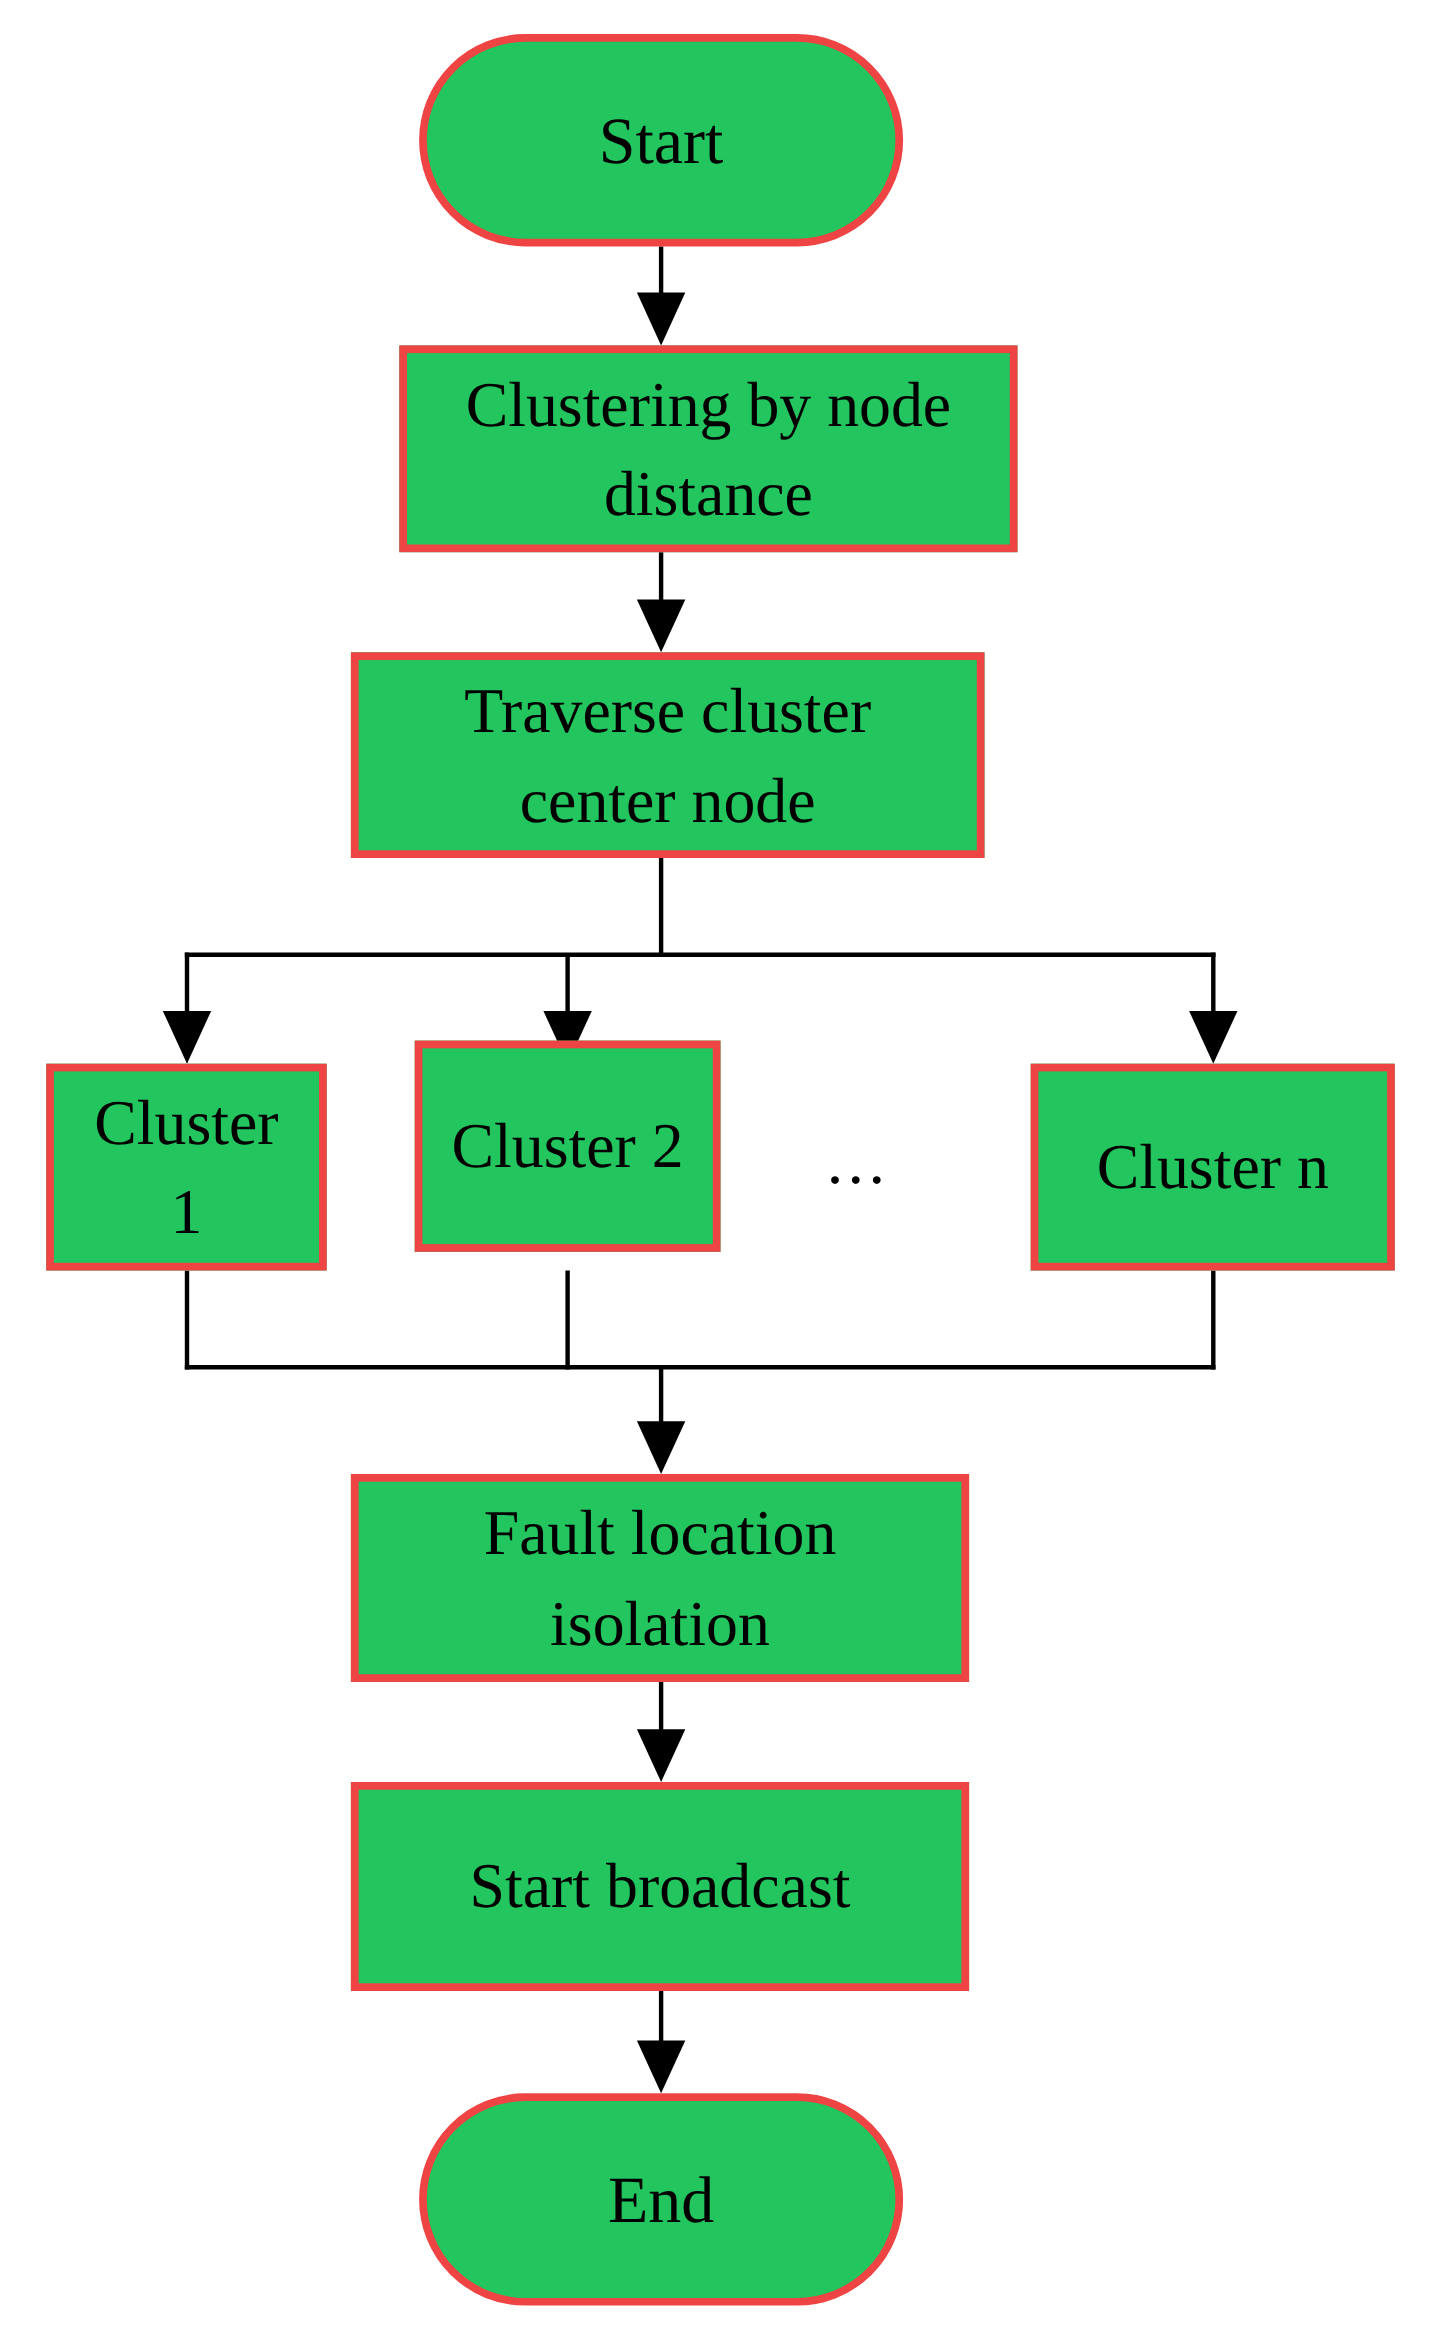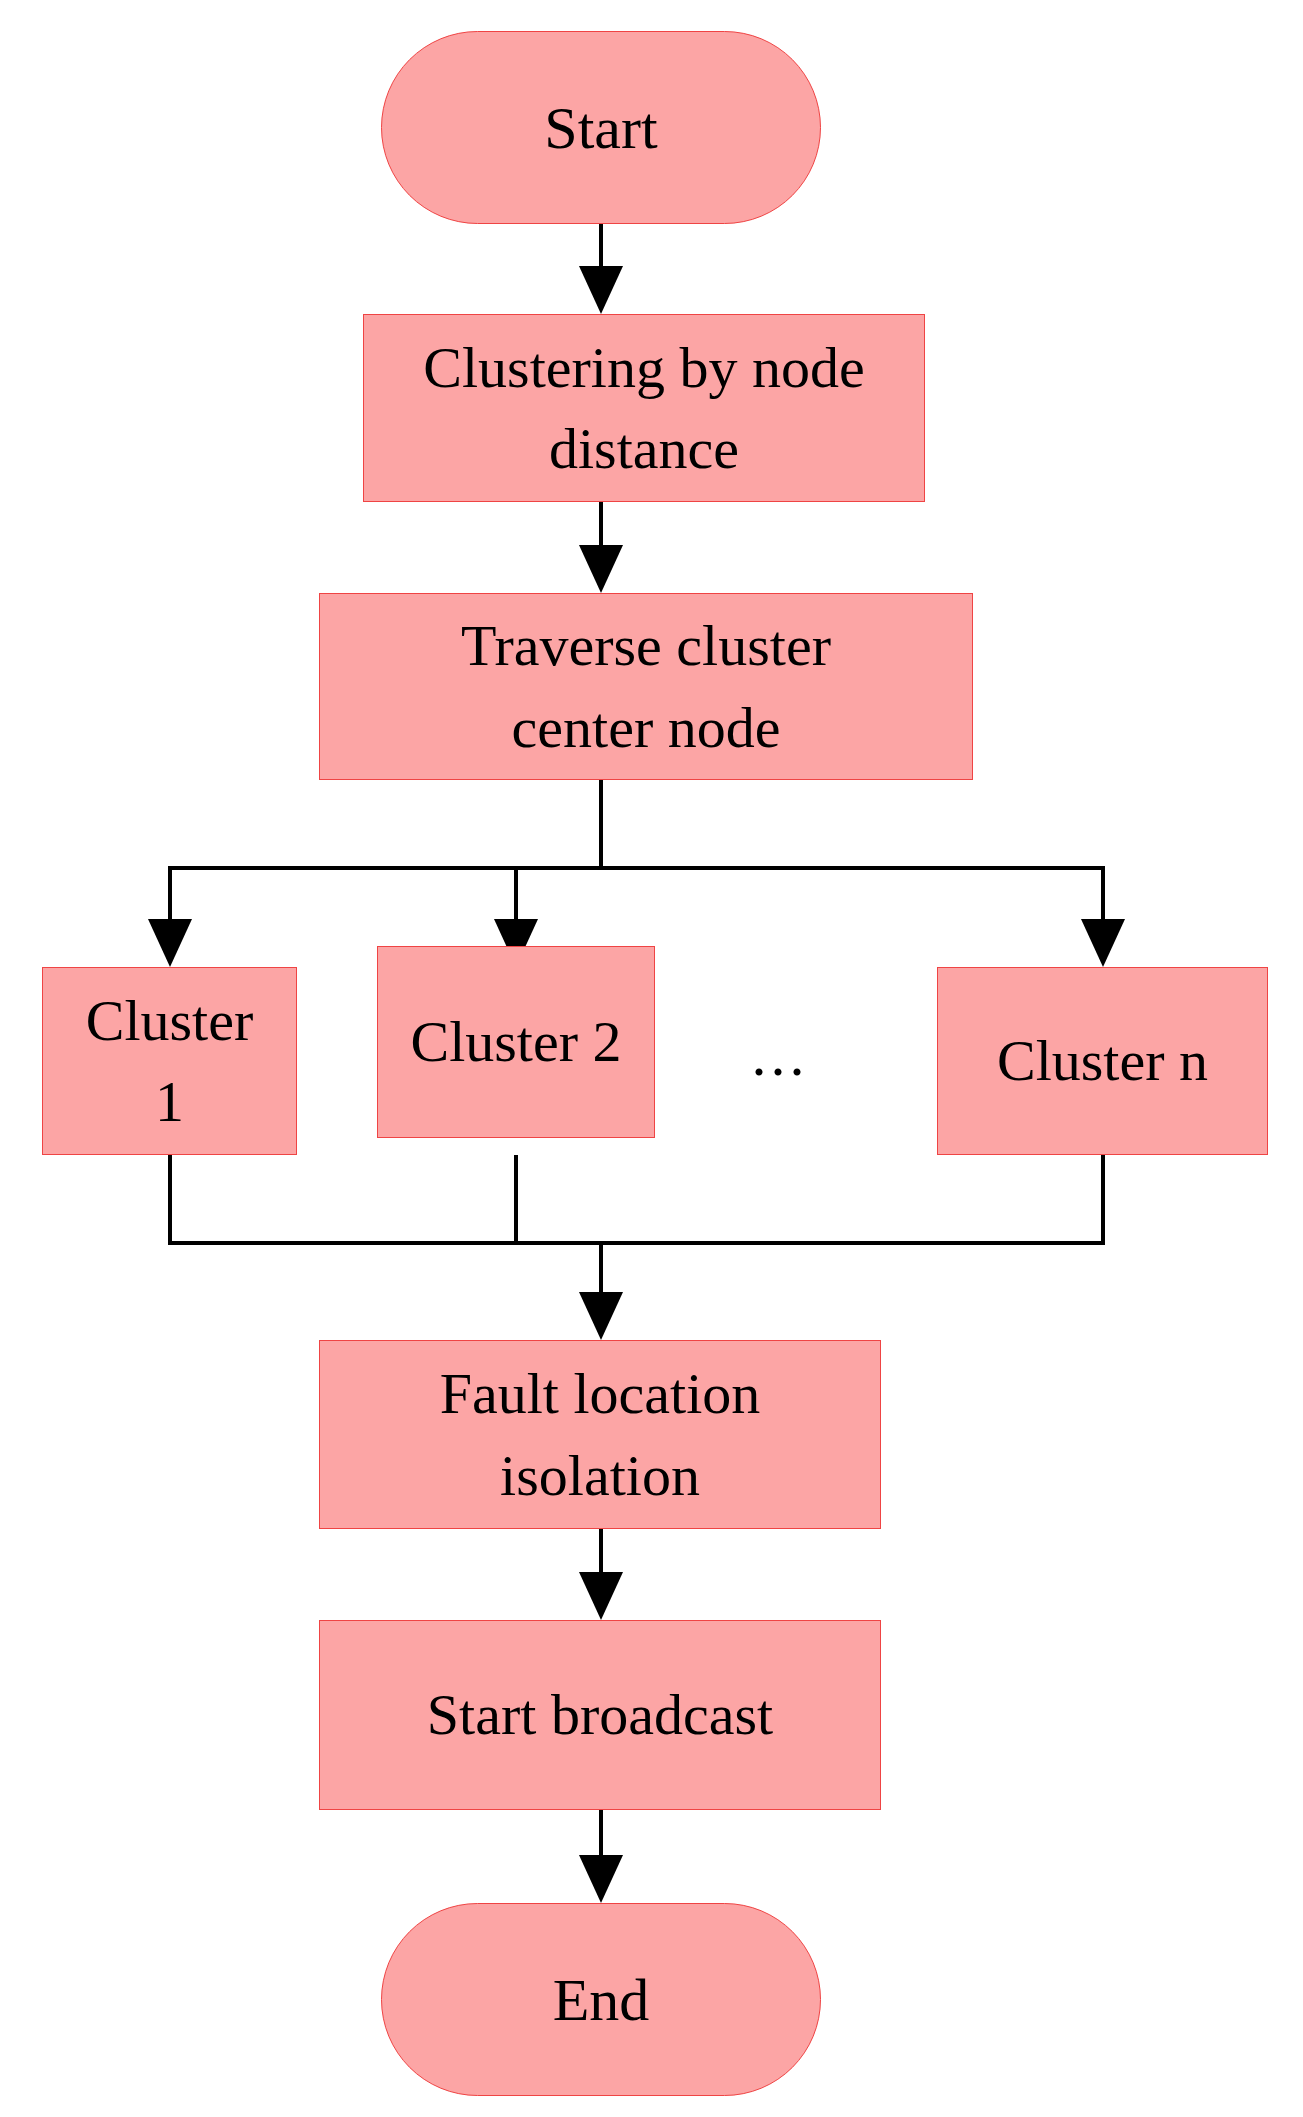--- a/index.html
+++ b/index.html
@@ -22,22 +22,22 @@
     width: 1303px;
     height: 2117px;
   }
   .node {
     position: absolute;
     box-sizing: border-box;
     display: flex;
     align-items: center;
     justify-content: center;
     text-align: center;
-    background: #fca5a5;
-    border: 1px solid #ef4444;
+    background: #22c55e;
+    border: 7px solid #ef4444;
     font-size: 58px;
     line-height: 1.4;
     white-space: pre-line;
   }
   .terminator {
     border-radius: 97px;
     font-size: 60px;
   }
   .process {}
   .plain-text {
@@ -47,21 +47,21 @@
     justify-content: center;
     text-align: center;
     font-size: 60px;
     border: none;
     background: transparent;
     letter-spacing: 4px;
   }
   
   #node-start          { left: 381px;  top: 31px;   width: 440px; height: 193px; }
   #node-clustering     { left: 319px;  top: 314px;  width: 562px; height: 188px; margin-left: 44px; }
-  #node-traverse       { left: 319px;  top: 593px;  width: 654px; height: 187px; }
+  #node-traverse       { left: 319px;  top: 593px;  width: 576px; height: 187px; }
   #node-cluster1       { left: 42px;   top: 967px;  width: 255px; height: 188px; }
   #node-cluster2       { left: 377px;  top: 946px;  width: 278px; height: 192px; }
   #node-ellipsis       { left: 690px;  top: 990px;  width: 180px; height: 130px; }
   #node-clusterN       { left: 937px;  top: 967px;  width: 331px; height: 188px; }
   #node-fault-location { left: 319px;  top: 1340px; width: 562px; height: 189px; }
   #node-fault-broadcast{ left: 319px;  top: 1620px; width: 562px; height: 190px; }
   #node-end            { left: 381px;  top: 1903px; width: 440px; height: 193px; }
 </style>
 </head>
 <body>

